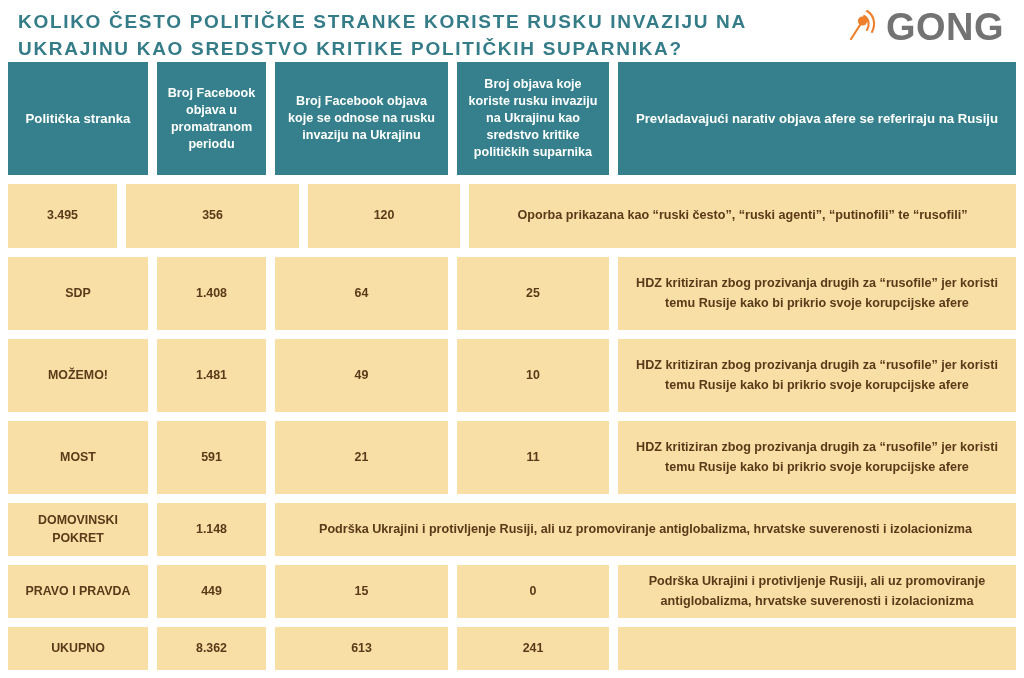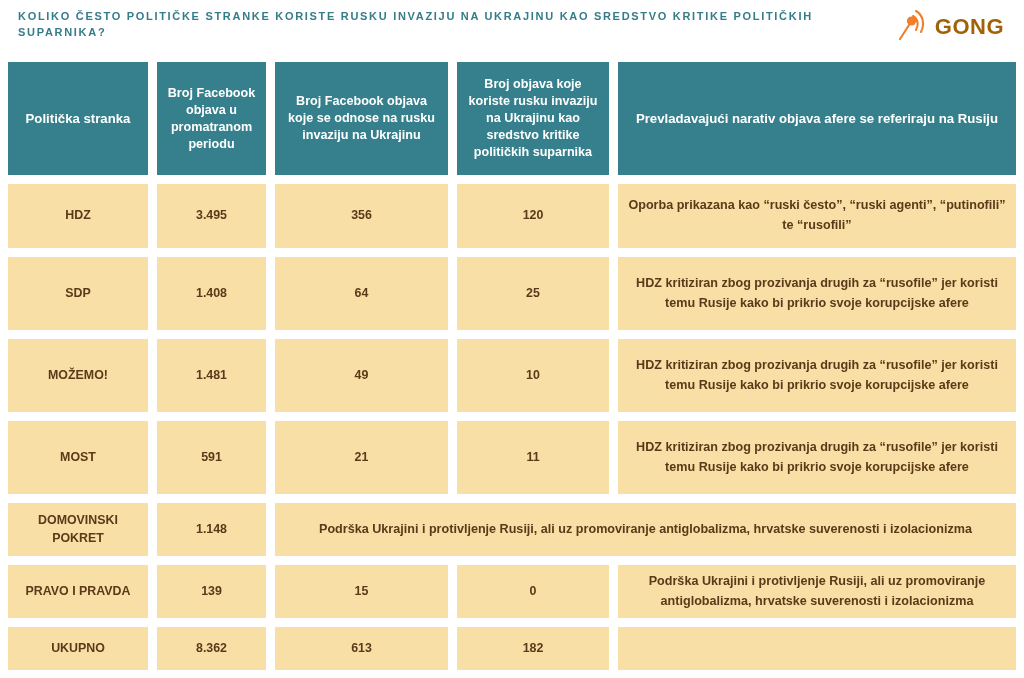--- a/index.html
+++ b/index.html
@@ -28,40 +28,40 @@
     width: 1024px;
     height: 58px;
     display: flex;
     align-items: flex-start;
     justify-content: space-between;
   }
   .title {
     margin: 9px 0 0 18px;
     width: 860px;
     color: #357c89;
-    font-size: 11px;
+    font-size: 19px;
     font-weight: bold;
     line-height: 1.42;
     letter-spacing: 1.7px;
     text-transform: uppercase;
     font-family: "Liberation Sans", sans-serif;
   }
   .logo {
     margin: 8px 20px 0 0;
     display: flex;
     align-items: center;
     gap: 3px;
     flex: 0 0 auto;
   }
   .logo-mark {
     display: block;
   }
   .logo-text {
-    color: #a16207;
-    font-size: 22px;
+    color: #737373;
+    font-size: 38px;
     font-weight: bold;
     letter-spacing: 0.5px;
     line-height: 1;
     font-family: "Liberation Sans", sans-serif;
   }
 
   
   .table {
     position: absolute;
     left: 8px;
@@ -149,21 +149,20 @@
 
     <div class="row row-head">
       <div class="cell c1">Politička stranka</div>
       <div class="cell c2">Broj Facebook objava u promatranom periodu</div>
       <div class="cell c3">Broj Facebook objava koje se odnose na rusku invaziju na Ukrajinu</div>
       <div class="cell c4">Broj objava koje koriste rusku invaziju na Ukrajinu kao sredstvo kritike političkih suparnika</div>
       <div class="cell c5">Prevladavajući narativ objava afere se referiraju na Rusiju</div>
     </div>
 
     <div class="row row-data h-tall">
-      <div class="cell c1">HDZ</div>
       <div class="cell c2">3.495</div>
       <div class="cell c3">356</div>
       <div class="cell c4">120</div>
       <div class="cell c5">Oporba prikazana kao “ruski često”, “ruski agenti”, “putinofili” te “rusofili”</div>
     </div>
 
     <div class="row row-data h-mid">
       <div class="cell c1">SDP</div>
       <div class="cell c2">1.408</div>
       <div class="cell c3">64</div>
@@ -188,28 +187,28 @@
     </div>
 
     <div class="row row-data h-low">
       <div class="cell c1">DOMOVINSKI POKRET</div>
       <div class="cell c2">1.148</div>
       <div class="cell c5">Podrška Ukrajini i protivljenje Rusiji, ali uz promoviranje antiglobalizma, hrvatske suverenosti i izolacionizma</div>
     </div>
 
     <div class="row row-data h-low">
       <div class="cell c1">PRAVO I PRAVDA</div>
-      <div class="cell c2">139</div>
+      <div class="cell c2">449</div>
       <div class="cell c3">15</div>
       <div class="cell c4">0</div>
       <div class="cell c5">Podrška Ukrajini i protivljenje Rusiji, ali uz promoviranje antiglobalizma, hrvatske suverenosti i izolacionizma</div>
     </div>
 
     <div class="row row-data h-sum">
       <div class="cell c1">UKUPNO</div>
       <div class="cell c2">8.362</div>
       <div class="cell c3">613</div>
-      <div class="cell c4">182</div>
+      <div class="cell c4">241</div>
       <div class="cell c5"></div>
     </div>
 
   </div>
 </div>
 
 </body></html>

